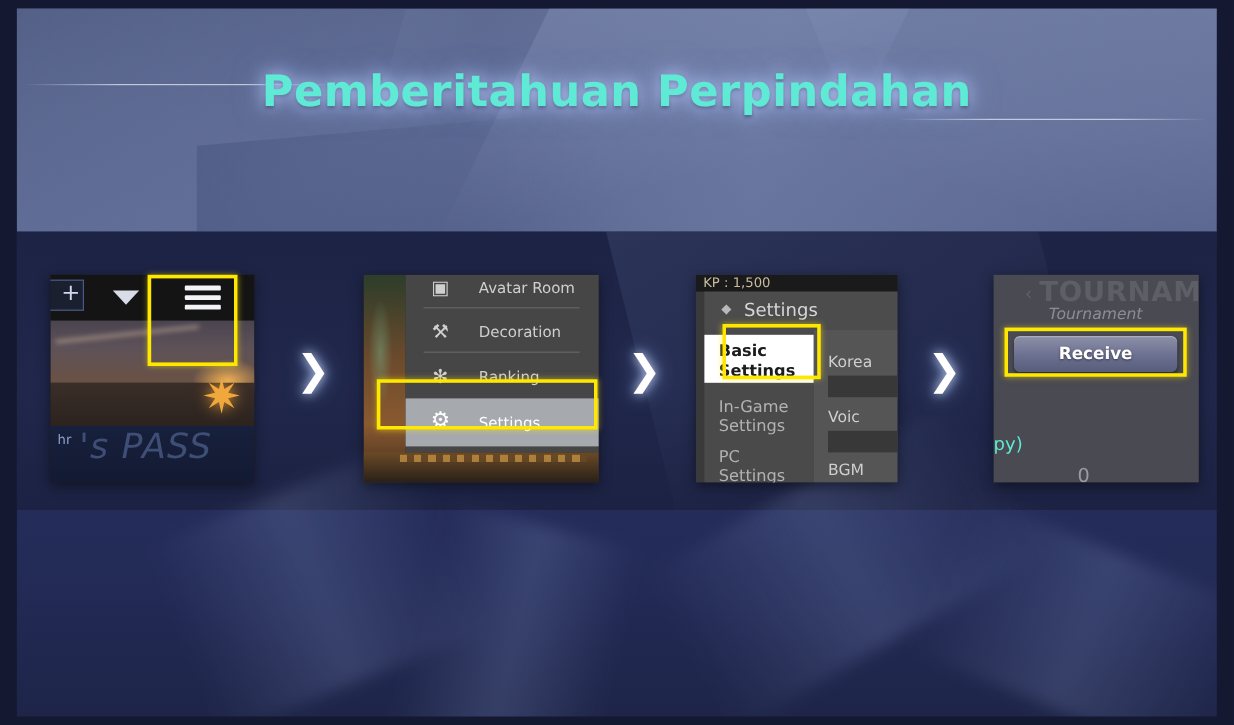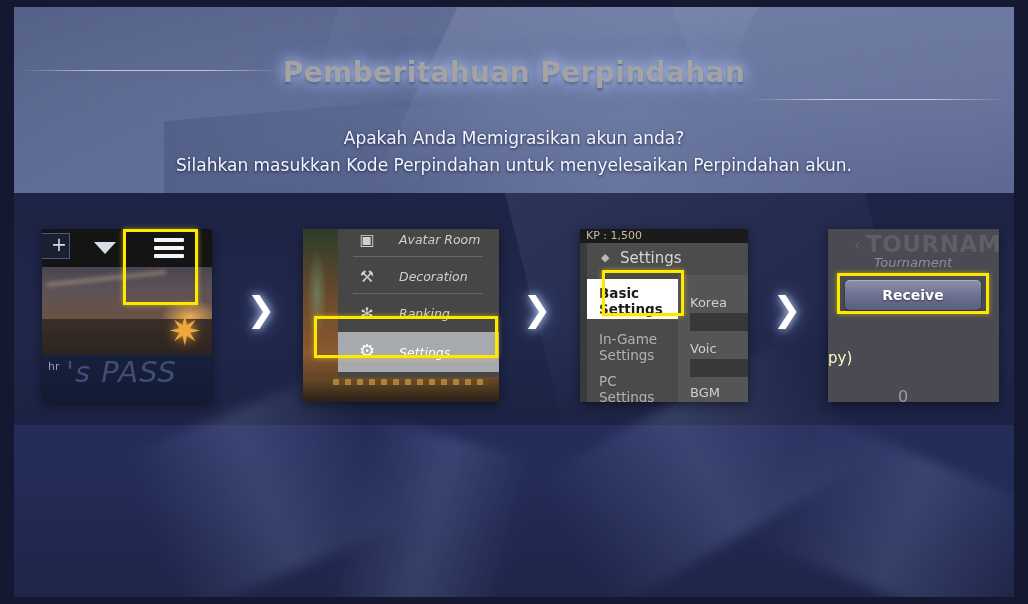--- a/index.html
+++ b/index.html
@@ -83,21 +83,21 @@
     position:absolute; height:1px;
     background:linear-gradient(90deg, rgba(226,232,248,0), rgba(226,232,248,.75) 30%, rgba(226,232,248,.75) 70%, rgba(226,232,248,0));
   }
   .rule-l { left:6px;  top:63px; width:262px; }
   .rule-r { right:8px; top:92px; width:258px; }
 
   
   .title {
     position:absolute; left:0; right:0; top:49px;
     text-align:center;
-    font-size:28px; font-weight:bold; color:#a3a3a3;
+    font-size:36px; font-weight:bold; color:#5eead4;
     letter-spacing:.4px;
     text-shadow:0 0 14px rgba(190,208,255,.95), 0 0 26px rgba(150,180,255,.55), 0 2px 3px rgba(20,28,60,.65);
   }
   .sub {
     position:absolute; left:0; right:0; top:118px;
     text-align:center; color:#f2f5ff;
     font-size:17px; line-height:27px;
     text-shadow:0 1px 3px rgba(18,24,52,.85);
   }
 
@@ -149,21 +149,21 @@
   #hl1 { left:137px; top:222px; width:75px; height:76px; }
 
   
   #shot2 { left:289px; width:196px; height:173px; background:#2f2c2a; }
   .s2-art { position:absolute; left:0; top:0; width:35px; height:173px;
     background:linear-gradient(180deg,#2c3d2a 0%, #6b4a2c 40%, #8a5a30 72%, #3d2a1c 100%); }
   .s2-art:after { content:""; position:absolute; left:4px; top:20px; width:20px; height:90px;
     background:radial-gradient(ellipse, rgba(120,180,140,.45), rgba(0,0,0,0) 70%); }
   .s2-panel { position:absolute; left:35px; top:0; width:161px; height:148px; background:rgba(72,72,72,.93); }
   .s2-row { position:absolute; left:35px; width:161px; height:37px; color:#cfcfcf; font-size:12.5px; }
-  .s2-row .lbl { position:absolute; left:61px; top:11px;font-style:italic; }
+  .s2-row .lbl { position:absolute; left:61px; top:11px; }
   .s2-sep { position:absolute; left:50px; width:130px; height:1px; background:rgba(255,255,255,.17); }
   .s2-ico { position:absolute; left:18px; top:8px; width:22px; height:22px; color:#cfcfcf; font-size:16px; line-height:22px; text-align:center; }
   .s2-sel { background:rgba(190,194,200,.80); }
   .s2-sel .lbl { color:#ffffff; }
   .s2-sel .s2-ico { color:#ffffff; font-size:18px; }
   .s2-bottom { position:absolute; left:0; top:148px; width:196px; height:25px;
     background:linear-gradient(180deg,#6a4a26,#2a2018); }
   .s2-bottom:after { content:""; position:absolute; left:30px; top:2px; right:10px; height:6px;
     background:repeating-linear-gradient(90deg,#d8a048 0 6px, #6a4a26 6px 12px); opacity:.65; }
   #hl2 { left:300px; top:309px; width:184px; height:42px; }
@@ -187,21 +187,21 @@
   .s4-big { position:absolute; left:38px; top:2px; color:#5e5e66; font-size:23px; font-weight:bold; letter-spacing:.5px; }
   .s4-sm  { position:absolute; left:46px; top:26px; color:#8d8d96; font-size:13px; font-style:italic; }
   .s4-arw { position:absolute; left:26px; top:6px; color:#60606a; font-size:16px; }
   .s4-btn {
     position:absolute; left:17px; width:136px; height:30px;
     border-radius:5px; text-align:center; line-height:30px; font-size:14px;
     box-shadow:inset 0 1px 0 rgba(255,255,255,.28), 0 2px 3px rgba(0,0,0,.4);
   }
   .s4-recv { top:51px; background:linear-gradient(180deg,#8d90a8,#6c7090 55%,#595d7c); color:#ffffff; font-weight:bold; text-shadow:0 1px 2px rgba(0,0,0,.5); }
   .s4-ent  { top:100px; background:linear-gradient(180deg,#555561,#43434f 55%,#3a3a46); color:#9a9aa6; }
-  .s4-py   { position:absolute; left:0; top:120px; color:#fef9c3; font-size:15px; }
+  .s4-py   { position:absolute; left:0; top:132px; color:#5eead4; font-size:15px; }
   .s4-zero { position:absolute; left:70px; top:158px; color:#9b9ba6; font-size:16px; }
   #hl4 { left:823px; top:266px; width:152px; height:41px; }
 
   
   .note {
     position:absolute; left:0; right:0; top:548px;
     text-align:center; color:#f5c14a;
     font-size:15px; font-weight:bold;
     text-shadow:0 1px 3px rgba(12,16,40,.9);
   }
@@ -224,24 +224,20 @@
     <div class="low-bg">
       <div class="ray ray1"></div>
       <div class="ray ray2"></div>
       <div class="ray ray3"></div>
       <div class="ray ray4"></div>
     </div>
 
     <div class="rule rule-l"></div>
     <div class="rule rule-r"></div>
     <div class="title">Pemberitahuan Perpindahan</div>
-    <div class="sub">
-      <div>Apakah Anda Memigrasikan akun anda?</div>
-      <div>Silahkan masukkan Kode Perpindahan untuk menyelesaikan Perpindahan akun.</div>
-    </div>
 
     <div class="steps">
 
       <div class="shot" id="shot1">
         <div class="s1-sky"></div>
         <div class="s1-streak"></div>
         <div class="s1-glow"></div>
         <div class="s1-ground"></div>
         <div class="s1-star">✷</div>
         <div class="s1-pass"></div>

